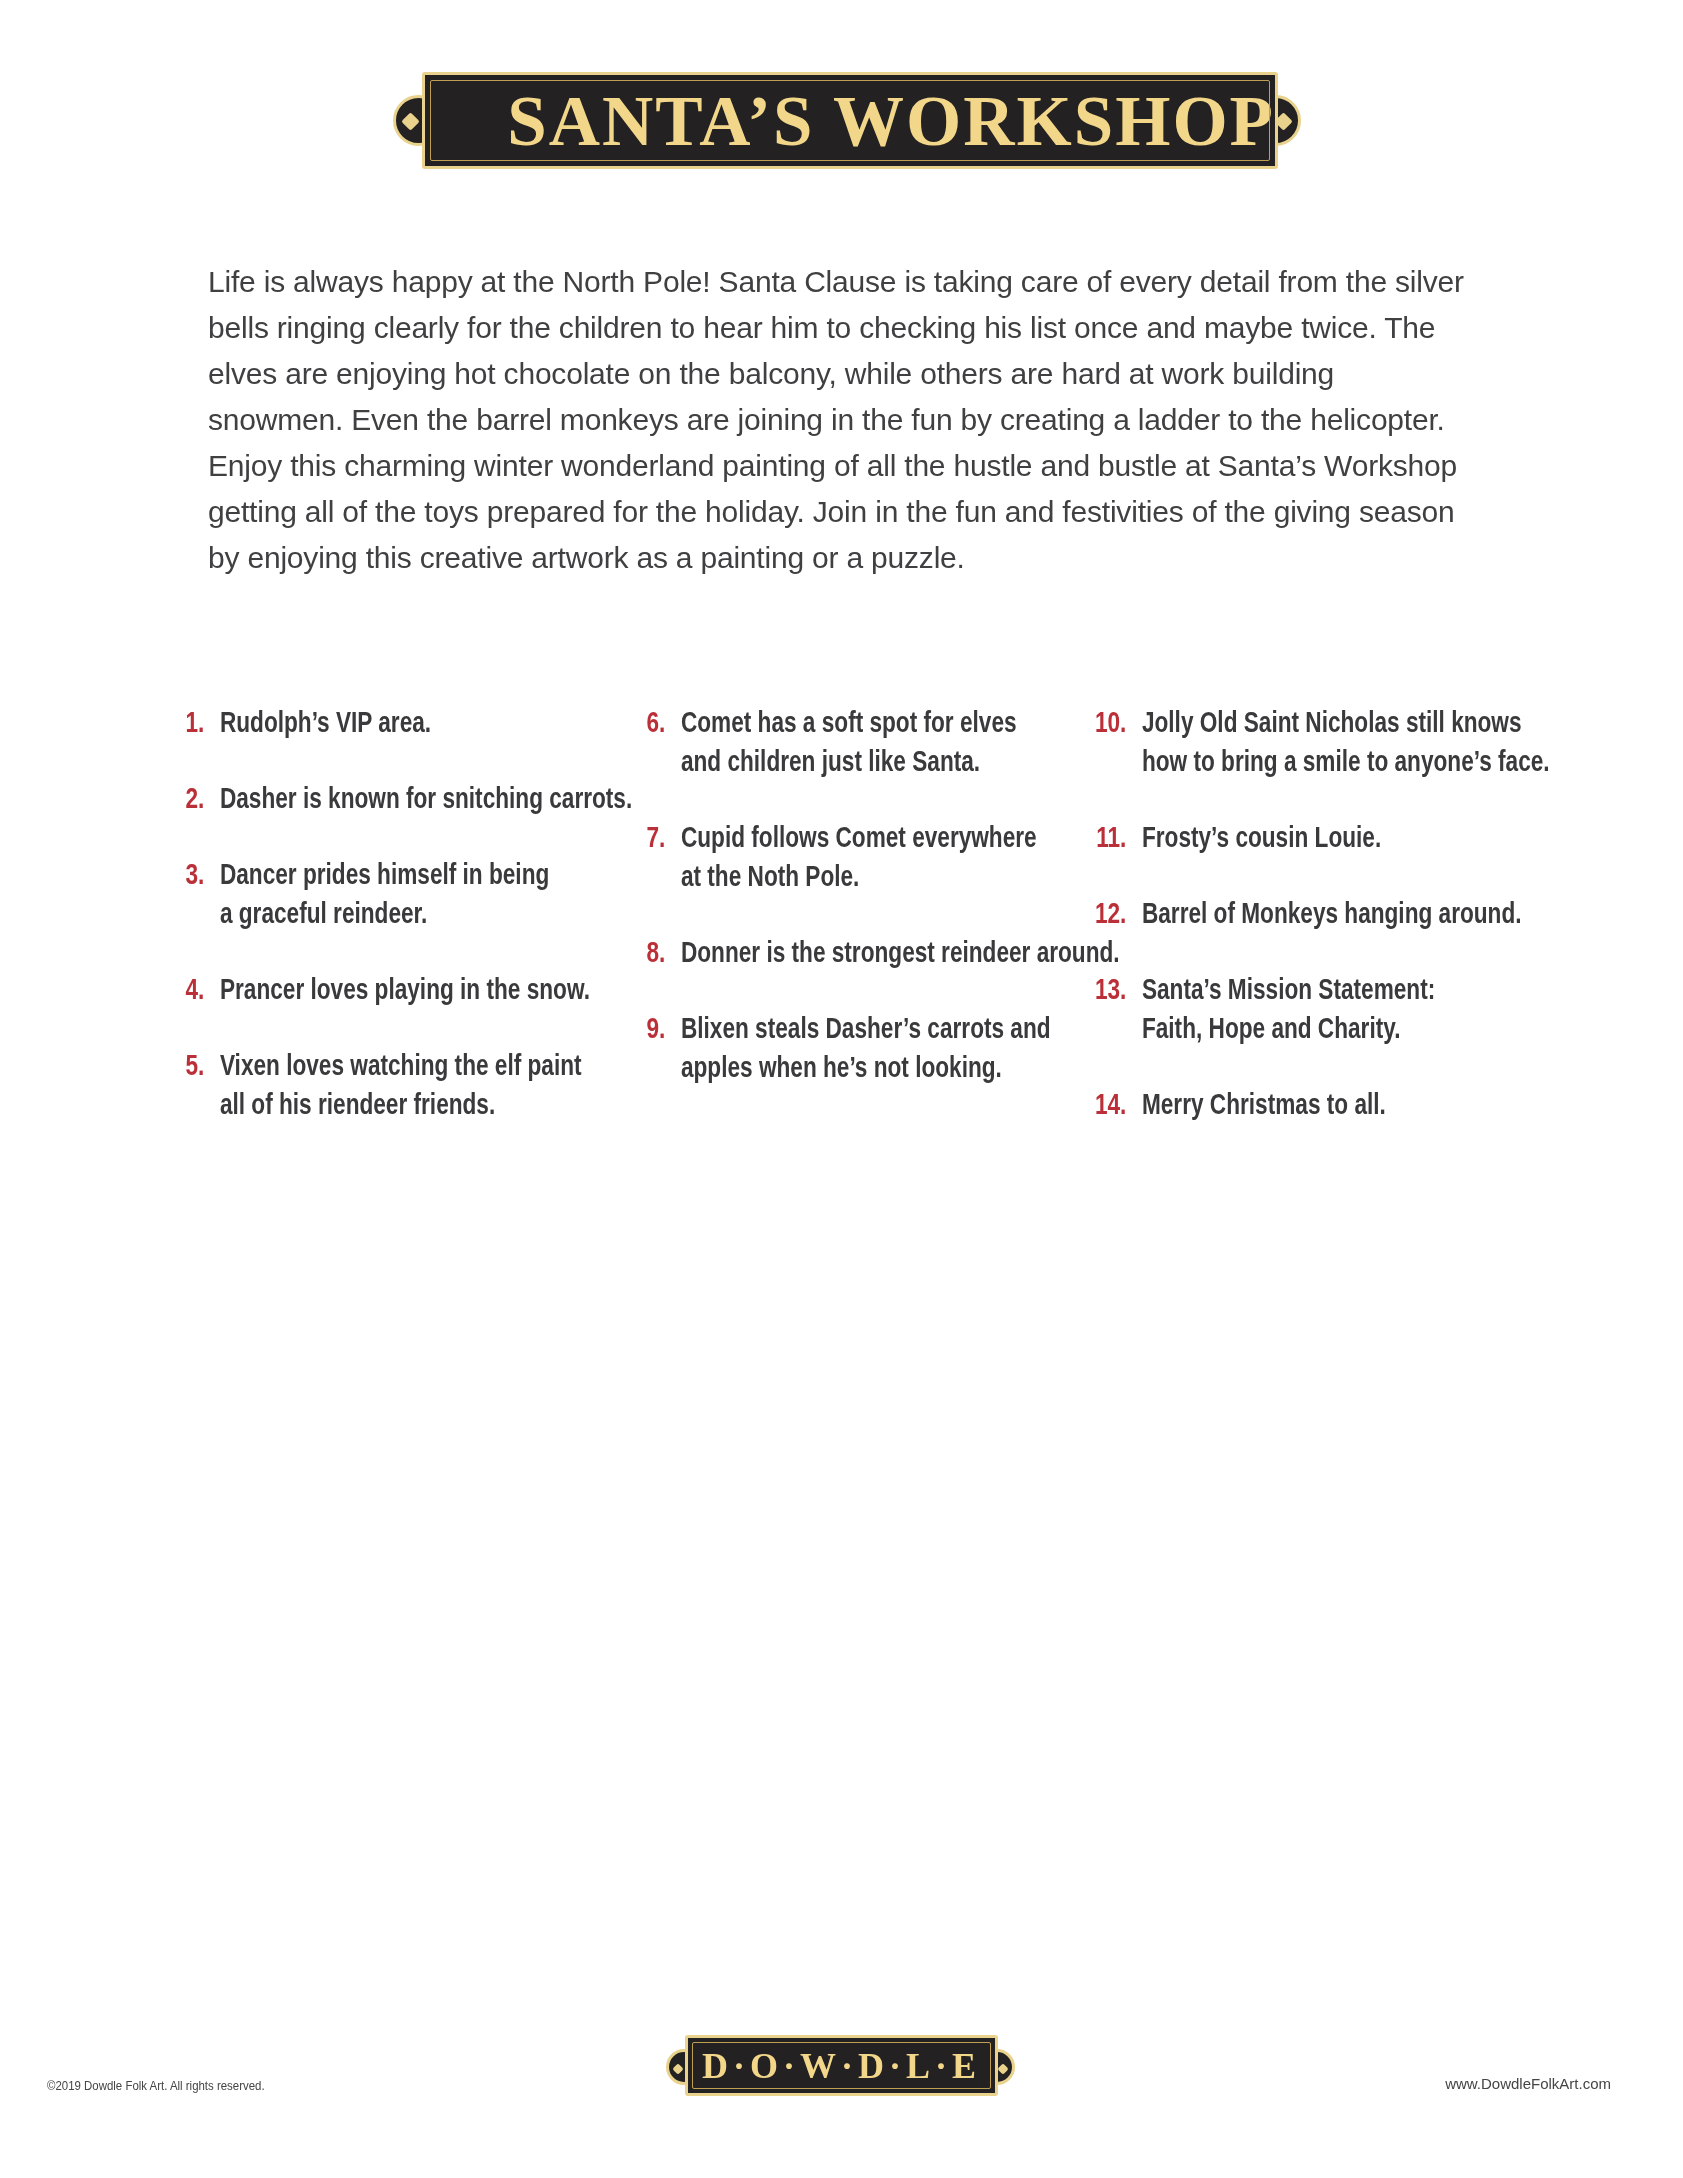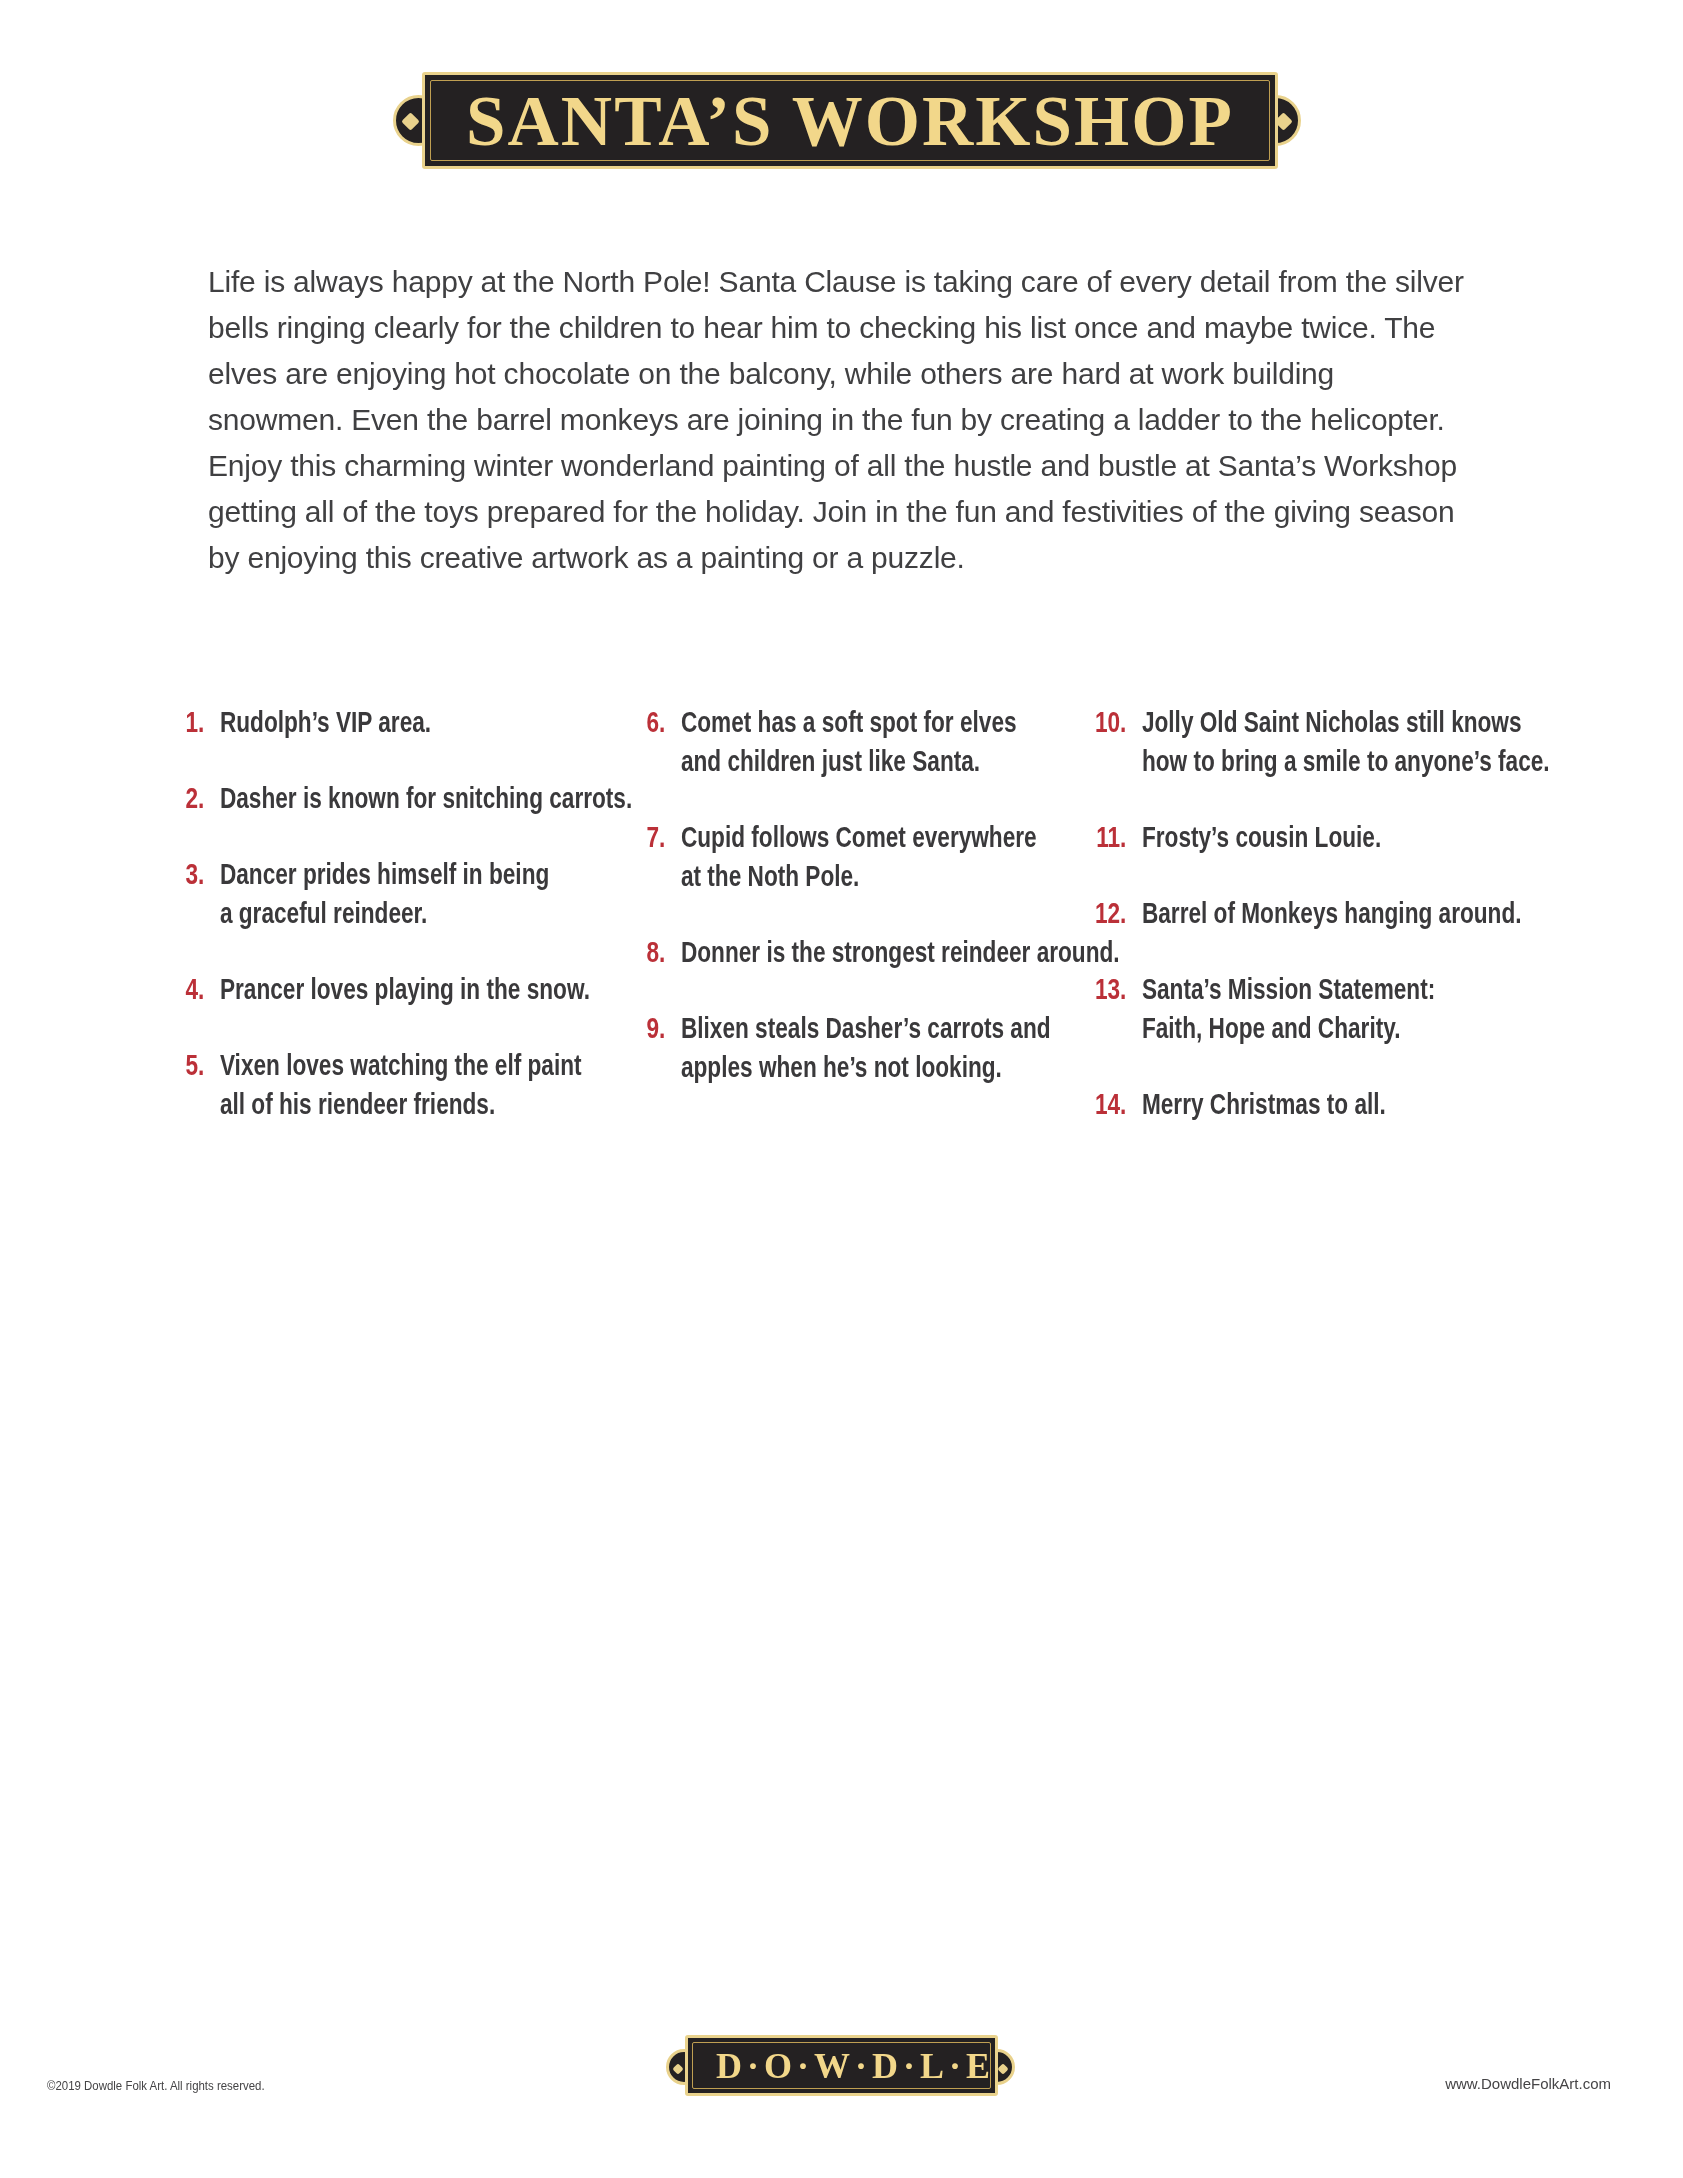--- a/index.html
+++ b/index.html
@@ -40,21 +40,21 @@
   
   .tab.hdr{width:51px;height:51px;top:95px;}
   .tab.hdr.left{left:393px;}
   .tab.hdr.right{left:1250px;}
   .tab.hdr .ornament{width:13px;height:13px;top:17px;}
   .tab.hdr.left .ornament{left:8px;}
   .tab.hdr.right .ornament{right:8px;}
   .title-plaque{left:422px;top:72px;width:850px;height:91px;}
   .title-plaque .title-text{
     display:block;width:100%;height:91px;line-height:93px;
-    text-align:center;
+    text-align:right;
     font-family:"Liberation Serif", serif;
     font-weight:700;font-size:71px;letter-spacing:2px;
     color:var(--gold-text,#f2d78a);
     white-space:nowrap;
   }
 
   
   .intro{
     position:absolute;left:208px;top:259px;width:1267px;
     text-align:left;
@@ -99,21 +99,21 @@
   .tab.ftr{width:36px;height:36px;top:2049px;}
   .tab.ftr.left{left:666px;}
   .tab.ftr.right{left:979px;}
   .tab.ftr .ornament{width:8px;height:8px;top:13px;}
   .tab.ftr.left .ornament{left:5px;}
   .tab.ftr.right .ornament{right:5px;}
   .logo-plaque{left:685px;top:2035px;width:307px;height:55px;border-width:3px;}
   .logo-plaque .pinstripe{inset:4px;}
   .logo-plaque .logo-text{
     display:block;width:100%;height:55px;line-height:56px;
-    text-align:right;
+    text-align:center;
     font-family:"Liberation Serif", serif;
     font-weight:700;font-size:36px;letter-spacing:5px;
     color:var(--gold-text,#f2d78a);
     white-space:nowrap;
   }
 </style>
 </head>
 <body>
 
 <div class="page">

